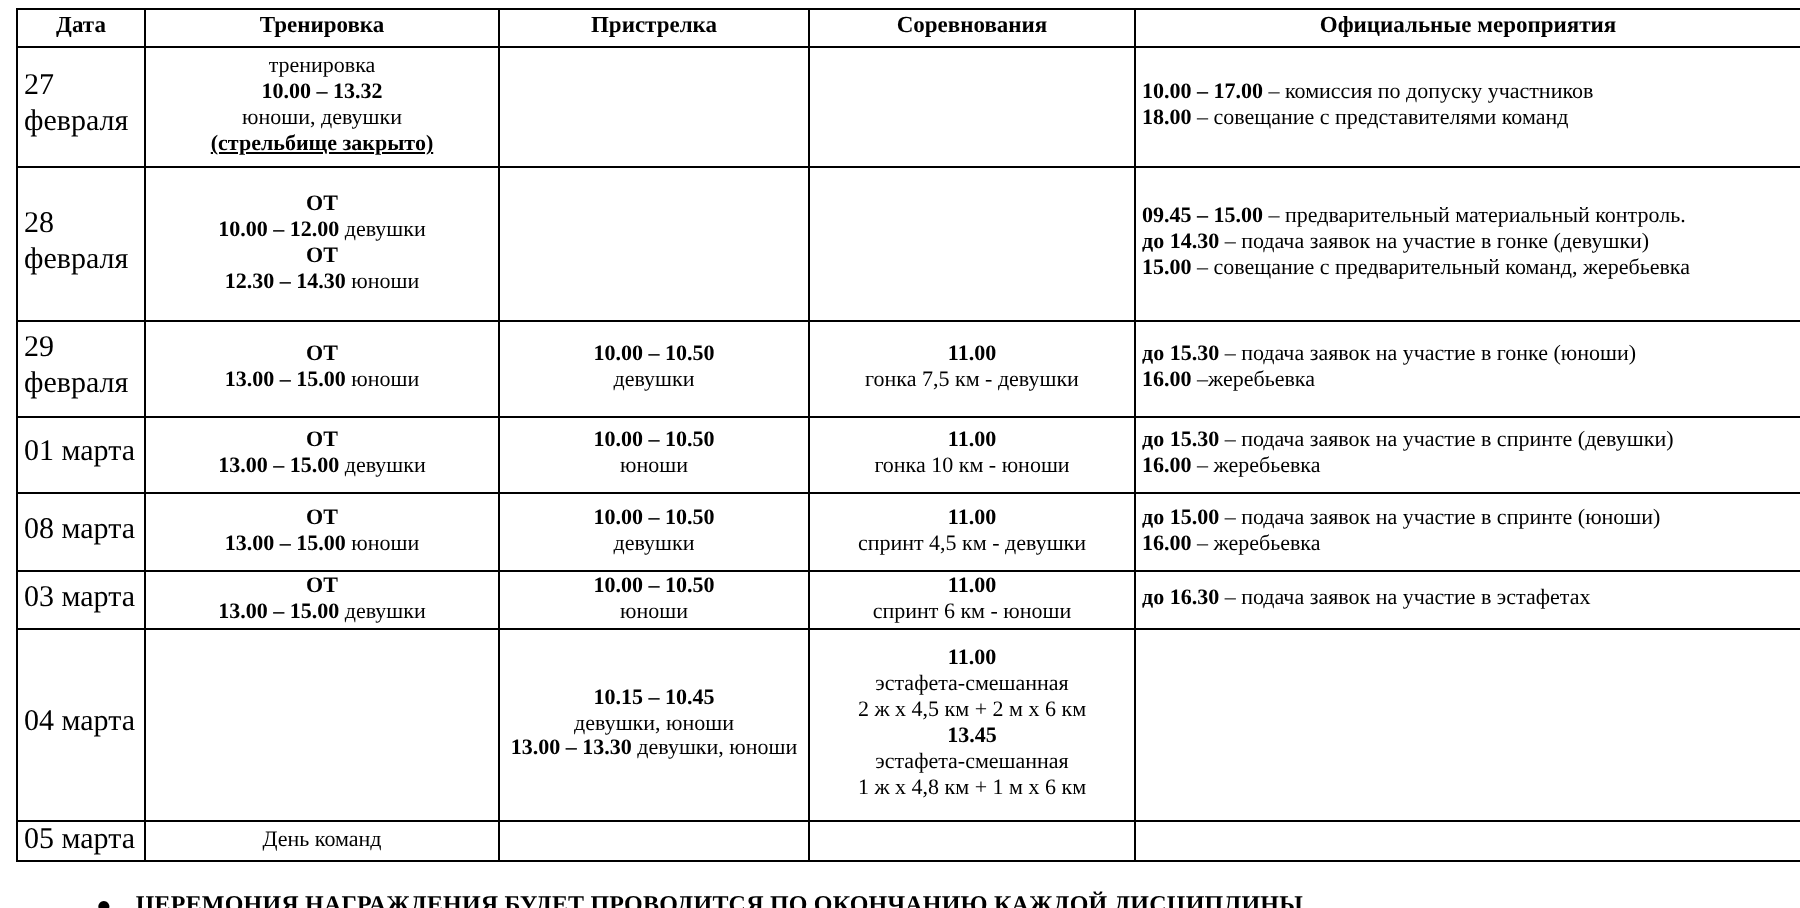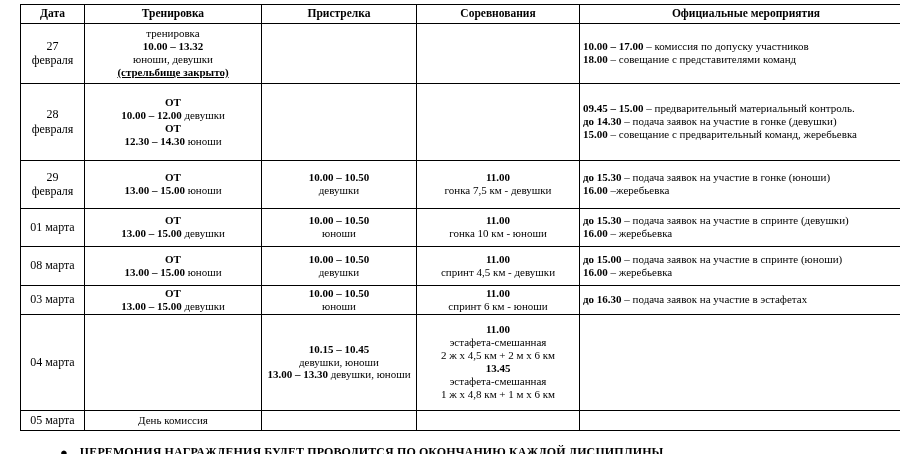--- a/index.html
+++ b/index.html
@@ -13,21 +13,21 @@
     height: 454px;
     font-family: "Liberation Serif", "DejaVu Serif", serif;
     color: #000000;
     overflow: hidden;
   }
   .page {
     position: relative;
     width: 796px;
     height: 454px;
     box-sizing: border-box;
-    padding: 4px 4px 0 20px;
+    padding: 4px 4px 0 8px;
   }
   table.schedule {
     width: 892px;
     border-collapse: collapse;
     table-layout: fixed;
     font-size: 11px;
     line-height: 1.18;
   }
   table.schedule td,
   table.schedule th {
@@ -44,23 +44,23 @@
     height: 17px;
   }
   
   col.c-date  { width: 64px; }
   col.c-train { width: 177px; }
   col.c-zero  { width: 155px; }
   col.c-comp  { width: 163px; }
   col.c-offic { width: 333px; }
 
   td.date-cell {
-    text-align: center;
+    text-align: left;
     vertical-align: middle;
-    font-size: 12px;
+    font-size: 15px;
   }
   td.center-cell {
     text-align: center;
     vertical-align: middle;
   }
   td.offic-cell {
     text-align: left;
     vertical-align: top;
     padding-top: 2px;
     padding-left: 4px;
@@ -251,21 +251,21 @@
             <span class="line">эстафета-смешанная</span>
             <span class="line">1 ж х 4,8 км + 1 м х 6 км</span>
           </td>
           <td class="offic-cell"></td>
         </tr>
         <tr class="row-7" style="height: 20px;">
           <td class="date-cell">
             <span class="line">05 марта</span>
           </td>
           <td class="center-cell">
-            <span class="line">День комиссия</span>
+            <span class="line">День команд</span>
           </td>
           <td class="center-cell"></td>
           <td class="center-cell"></td>
           <td class="offic-cell"></td>
         </tr>
       </tbody>
   </table>
 
   <div class="bullet-row">
     <span class="bullet-dot">●</span>

